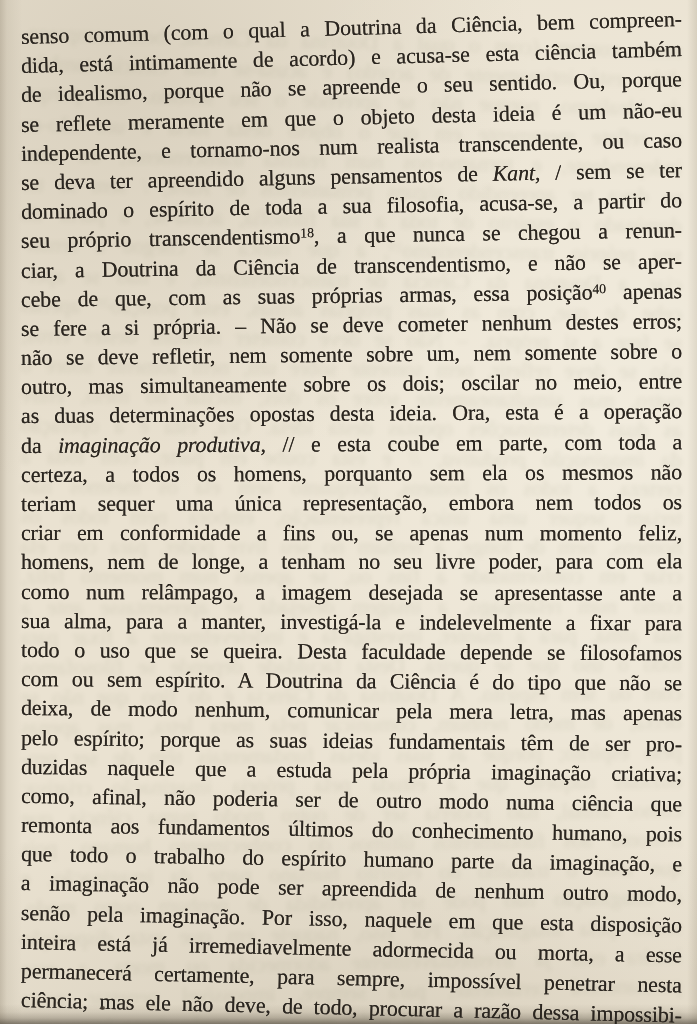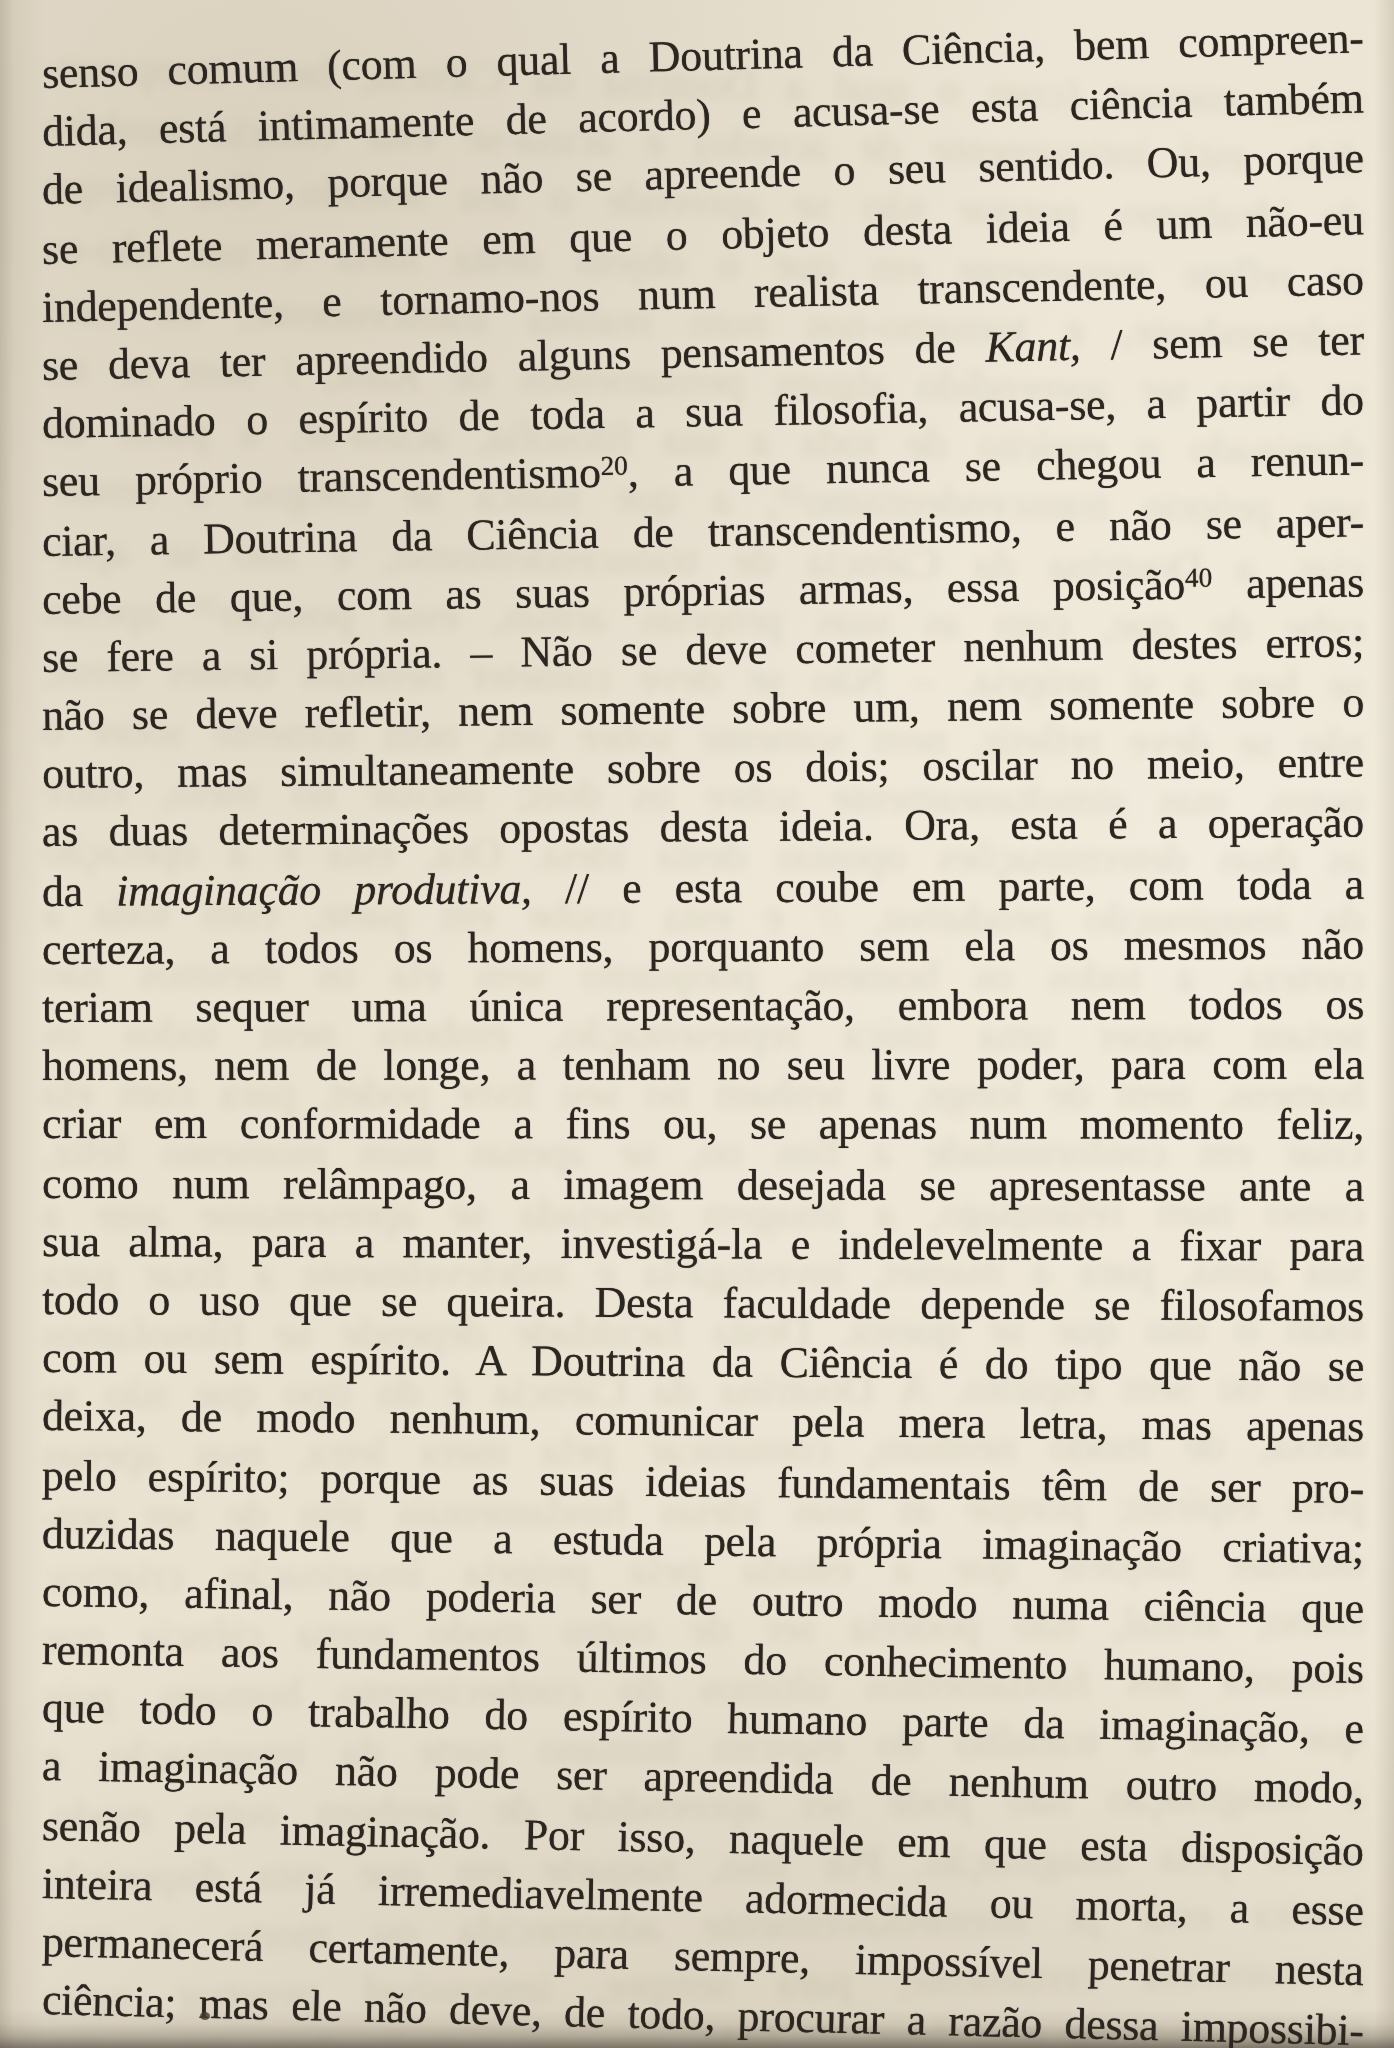--- a/index.html
+++ b/index.html
@@ -117,32 +117,32 @@
       <div class="line" style="transform: rotate(1.35deg);"><span class="seg normal">ciência; mas ele não deve, de todo, procurar a razão dessa impossibi-</span></div>
     </div>
   <div class="text-block" id="text-block">
       <div class="line" style="transform: rotate(-1.55deg);"><span class="seg normal">senso comum (com o qual a Doutrina da Ciência, bem compreen-</span></div>
       <div class="line" style="transform: rotate(-1.462deg);"><span class="seg normal">dida, está intimamente de acordo) e acusa-se esta ciência também</span></div>
       <div class="line" style="transform: rotate(-1.374deg);"><span class="seg normal">de idealismo, porque não se apreende o seu sentido. Ou, porque</span></div>
       <div class="line" style="transform: rotate(-1.286deg);"><span class="seg normal">se reflete meramente em que o objeto desta ideia é um não-eu</span></div>
       <div class="line" style="transform: rotate(-1.198deg);"><span class="seg normal">independente, e tornamo-nos num realista transcendente, ou caso</span></div>
       <div class="line" style="transform: rotate(-1.111deg);"><span class="seg normal">se deva ter apreendido alguns pensamentos de </span><span class="seg italic">Kant,</span><span class="seg normal"> / sem se ter</span></div>
       <div class="line" style="transform: rotate(-1.023deg);"><span class="seg normal">dominado o espírito de toda a sua filosofia, acusa-se, a partir do</span></div>
-      <div class="line" style="transform: rotate(-0.935deg);"><span class="seg normal">seu próprio transcendentismo</span><span class="seg sup">20</span><span class="seg normal">, a que nunca se chegou a renun-</span></div>
+      <div class="line" style="transform: rotate(-0.935deg);"><span class="seg normal">seu próprio transcendentismo</span><span class="seg sup">18</span><span class="seg normal">, a que nunca se chegou a renun-</span></div>
       <div class="line" style="transform: rotate(-0.847deg);"><span class="seg normal">ciar, a Doutrina da Ciência de transcendentismo, e não se aper-</span></div>
       <div class="line" style="transform: rotate(-0.759deg);"><span class="seg normal">cebe de que, com as suas próprias armas, essa posição</span><span class="seg sup">40</span><span class="seg normal"> apenas</span></div>
       <div class="line" style="transform: rotate(-0.671deg);"><span class="seg normal">se fere a si própria. – Não se deve cometer nenhum destes erros;</span></div>
       <div class="line" style="transform: rotate(-0.583deg);"><span class="seg normal">não se deve refletir, nem somente sobre um, nem somente sobre o</span></div>
       <div class="line" style="transform: rotate(-0.495deg);"><span class="seg normal">outro, mas simultaneamente sobre os dois; oscilar no meio, entre</span></div>
       <div class="line" style="transform: rotate(-0.408deg);"><span class="seg normal">as duas determinações opostas desta ideia. Ora, esta é a operação</span></div>
       <div class="line" style="transform: rotate(-0.32deg);"><span class="seg normal">da </span><span class="seg italic">imaginação produtiva,</span><span class="seg normal"> // e esta coube em parte, com toda a</span></div>
       <div class="line" style="transform: rotate(-0.232deg);"><span class="seg normal">certeza, a todos os homens, porquanto sem ela os mesmos não</span></div>
       <div class="line" style="transform: rotate(-0.144deg);"><span class="seg normal">teriam sequer uma única representação, embora nem todos os</span></div>
+      <div class="line" style="transform: rotate(0.032deg);"><span class="seg normal">criar em conformidade a fins ou, se apenas num momento feliz,</span></div>
       <div class="line" style="transform: rotate(-0.056deg);"><span class="seg normal">homens, nem de longe, a tenham no seu livre poder, para com ela</span></div>
-      <div class="line" style="transform: rotate(0.032deg);"><span class="seg normal">criar em conformidade a fins ou, se apenas num momento feliz,</span></div>
       <div class="line" style="transform: rotate(0.12deg);"><span class="seg normal">como num relâmpago, a imagem desejada se apresentasse ante a</span></div>
       <div class="line" style="transform: rotate(0.208deg);"><span class="seg normal">sua alma, para a manter, investigá-la e indelevelmente a fixar para</span></div>
       <div class="line" style="transform: rotate(0.295deg);"><span class="seg normal">todo o uso que se queira. Desta faculdade depende se filosofamos</span></div>
       <div class="line" style="transform: rotate(0.383deg);"><span class="seg normal">com ou sem espírito. A Doutrina da Ciência é do tipo que não se</span></div>
       <div class="line" style="transform: rotate(0.471deg);"><span class="seg normal">deixa, de modo nenhum, comunicar pela mera letra, mas apenas</span></div>
       <div class="line" style="transform: rotate(0.559deg);"><span class="seg normal">pelo espírito; porque as suas ideias fundamentais têm de ser pro-</span></div>
       <div class="line" style="transform: rotate(0.647deg);"><span class="seg normal">duzidas naquele que a estuda pela própria imaginação criativa;</span></div>
       <div class="line" style="transform: rotate(0.735deg);"><span class="seg normal">como, afinal, não poderia ser de outro modo numa ciência que</span></div>
       <div class="line" style="transform: rotate(0.823deg);"><span class="seg normal">remonta aos fundamentos últimos do conhecimento humano, pois</span></div>
       <div class="line" style="transform: rotate(0.911deg);"><span class="seg normal">que todo o trabalho do espírito humano parte da imaginação, e</span></div>

